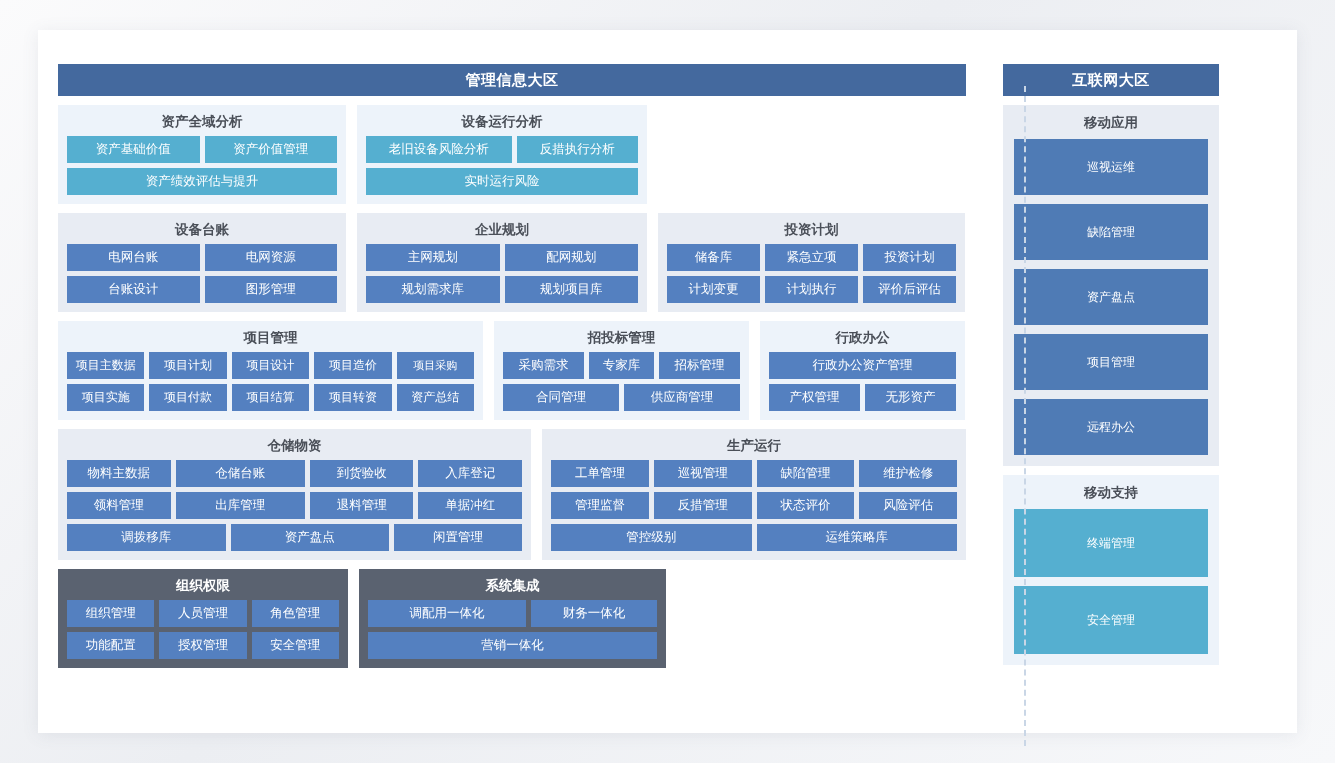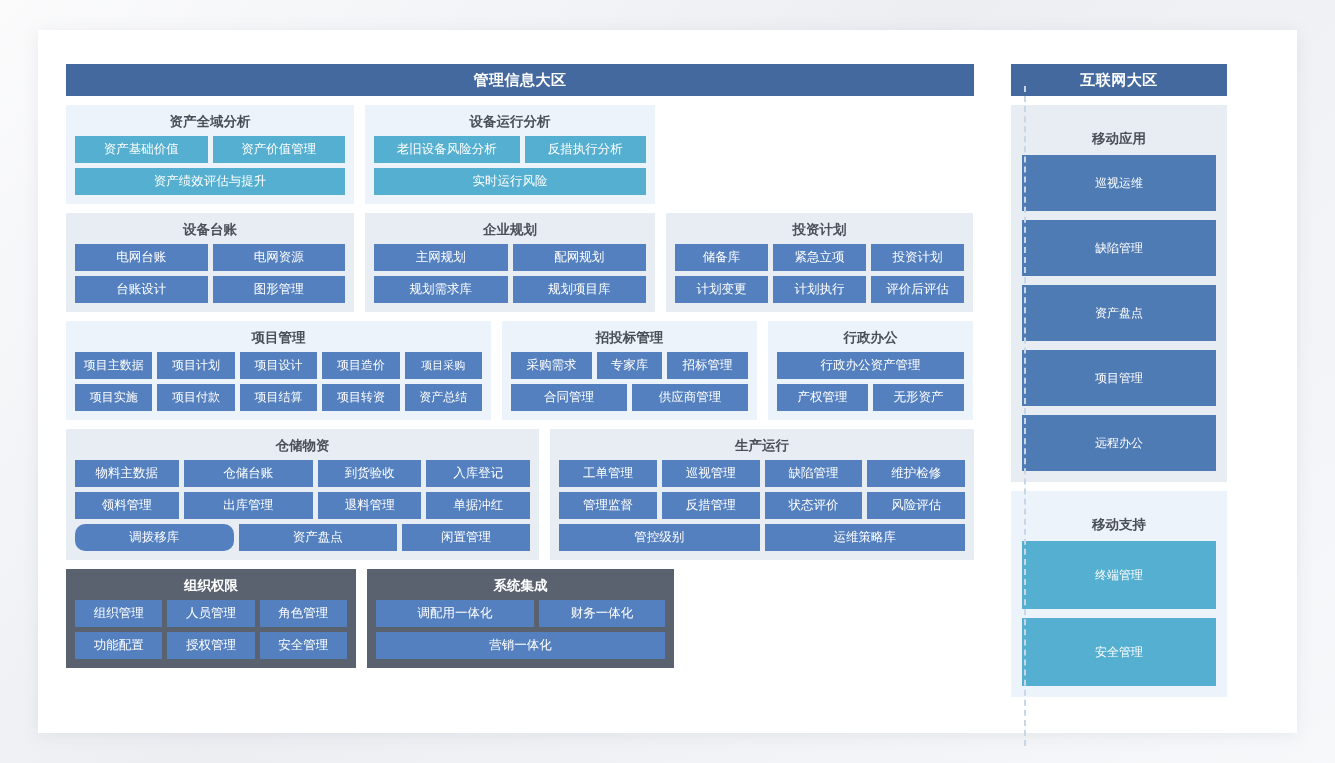--- a/index.html
+++ b/index.html
@@ -16,21 +16,21 @@
   }
   .page-card {
     position: absolute;
     left: 38px; top: 30px;
     width: 1259px; height: 703px;
     background: #ffffff;
     box-shadow: 0 2px 16px rgba(90,100,120,.10);
   }
   .columns {
     position: absolute;
-    left: 28px; top: 34px;
+    left: 20px; top: 34px;
     width: 1203px; height: 660px;
     display: flex;
     gap: 0px;
   }
   .col-left  { width: 908px; }
   .col-right { width: 216px; margin-left: 37px; }
 
   .divider {
     position: absolute;
     left: 986px; top: 56px;
@@ -108,21 +108,21 @@
   .mi-row4 { display: flex; gap: 11px; }
   .mi-row4 .c1 { width: 473px; }
   .mi-row4 .c2 { width: 424px; }
 
   .mi-row5 { display: flex; gap: 11px; }
   .mi-row5 .c1 { width: 288px; }
   .mi-row5 .c2 { width: 290px; }
   .mi-row5 .c3 { width: 307px; }
 
   
-  .rgroup { background: #e8ecf3; padding: 24px 11px 11px 11px; }
+  .rgroup { background: #e8ecf3; padding: 8px 11px 11px 11px; }
   .rgroup.lightbg { background: #edf3fa; }
   .rgroup .group-title { margin-bottom: 8px; }
   .rbtn {
     height: 56px;
     line-height: 56px;
     text-align: center;
     font-size: 12px;
     color: #ffffff;
     background: #5480c0;
     margin-bottom: 9px;
@@ -271,21 +271,21 @@
                   <div class="btn">到货验收</div>
                   <div class="btn">入库登记</div>
                 </div>
                 <div class="row">
                   <div class="btn">领料管理</div>
                   <div class="btn" style="flex: 1.25 1 0px;">出库管理</div>
                   <div class="btn">退料管理</div>
                   <div class="btn">单据冲红</div>
                 </div>
                 <div class="row">
-                  <div class="btn" style="flex: 1.55 1 0px; border-radius: 10px;">调拨移库</div>
+                  <div class="btn" style="flex: 1.55 1 0px;">调拨移库</div>
                   <div class="btn" style="flex: 1.55 1 0px;">资产盘点</div>
                   <div class="btn" style="flex: 1.25 1 0px;">闲置管理</div>
                 </div>
               </div>
             </div>
           <div class="c2">
               <div class="group">
                 <div class="group-title">生产运行</div>
                 <div class="row">
                   <div class="btn">工单管理</div>

